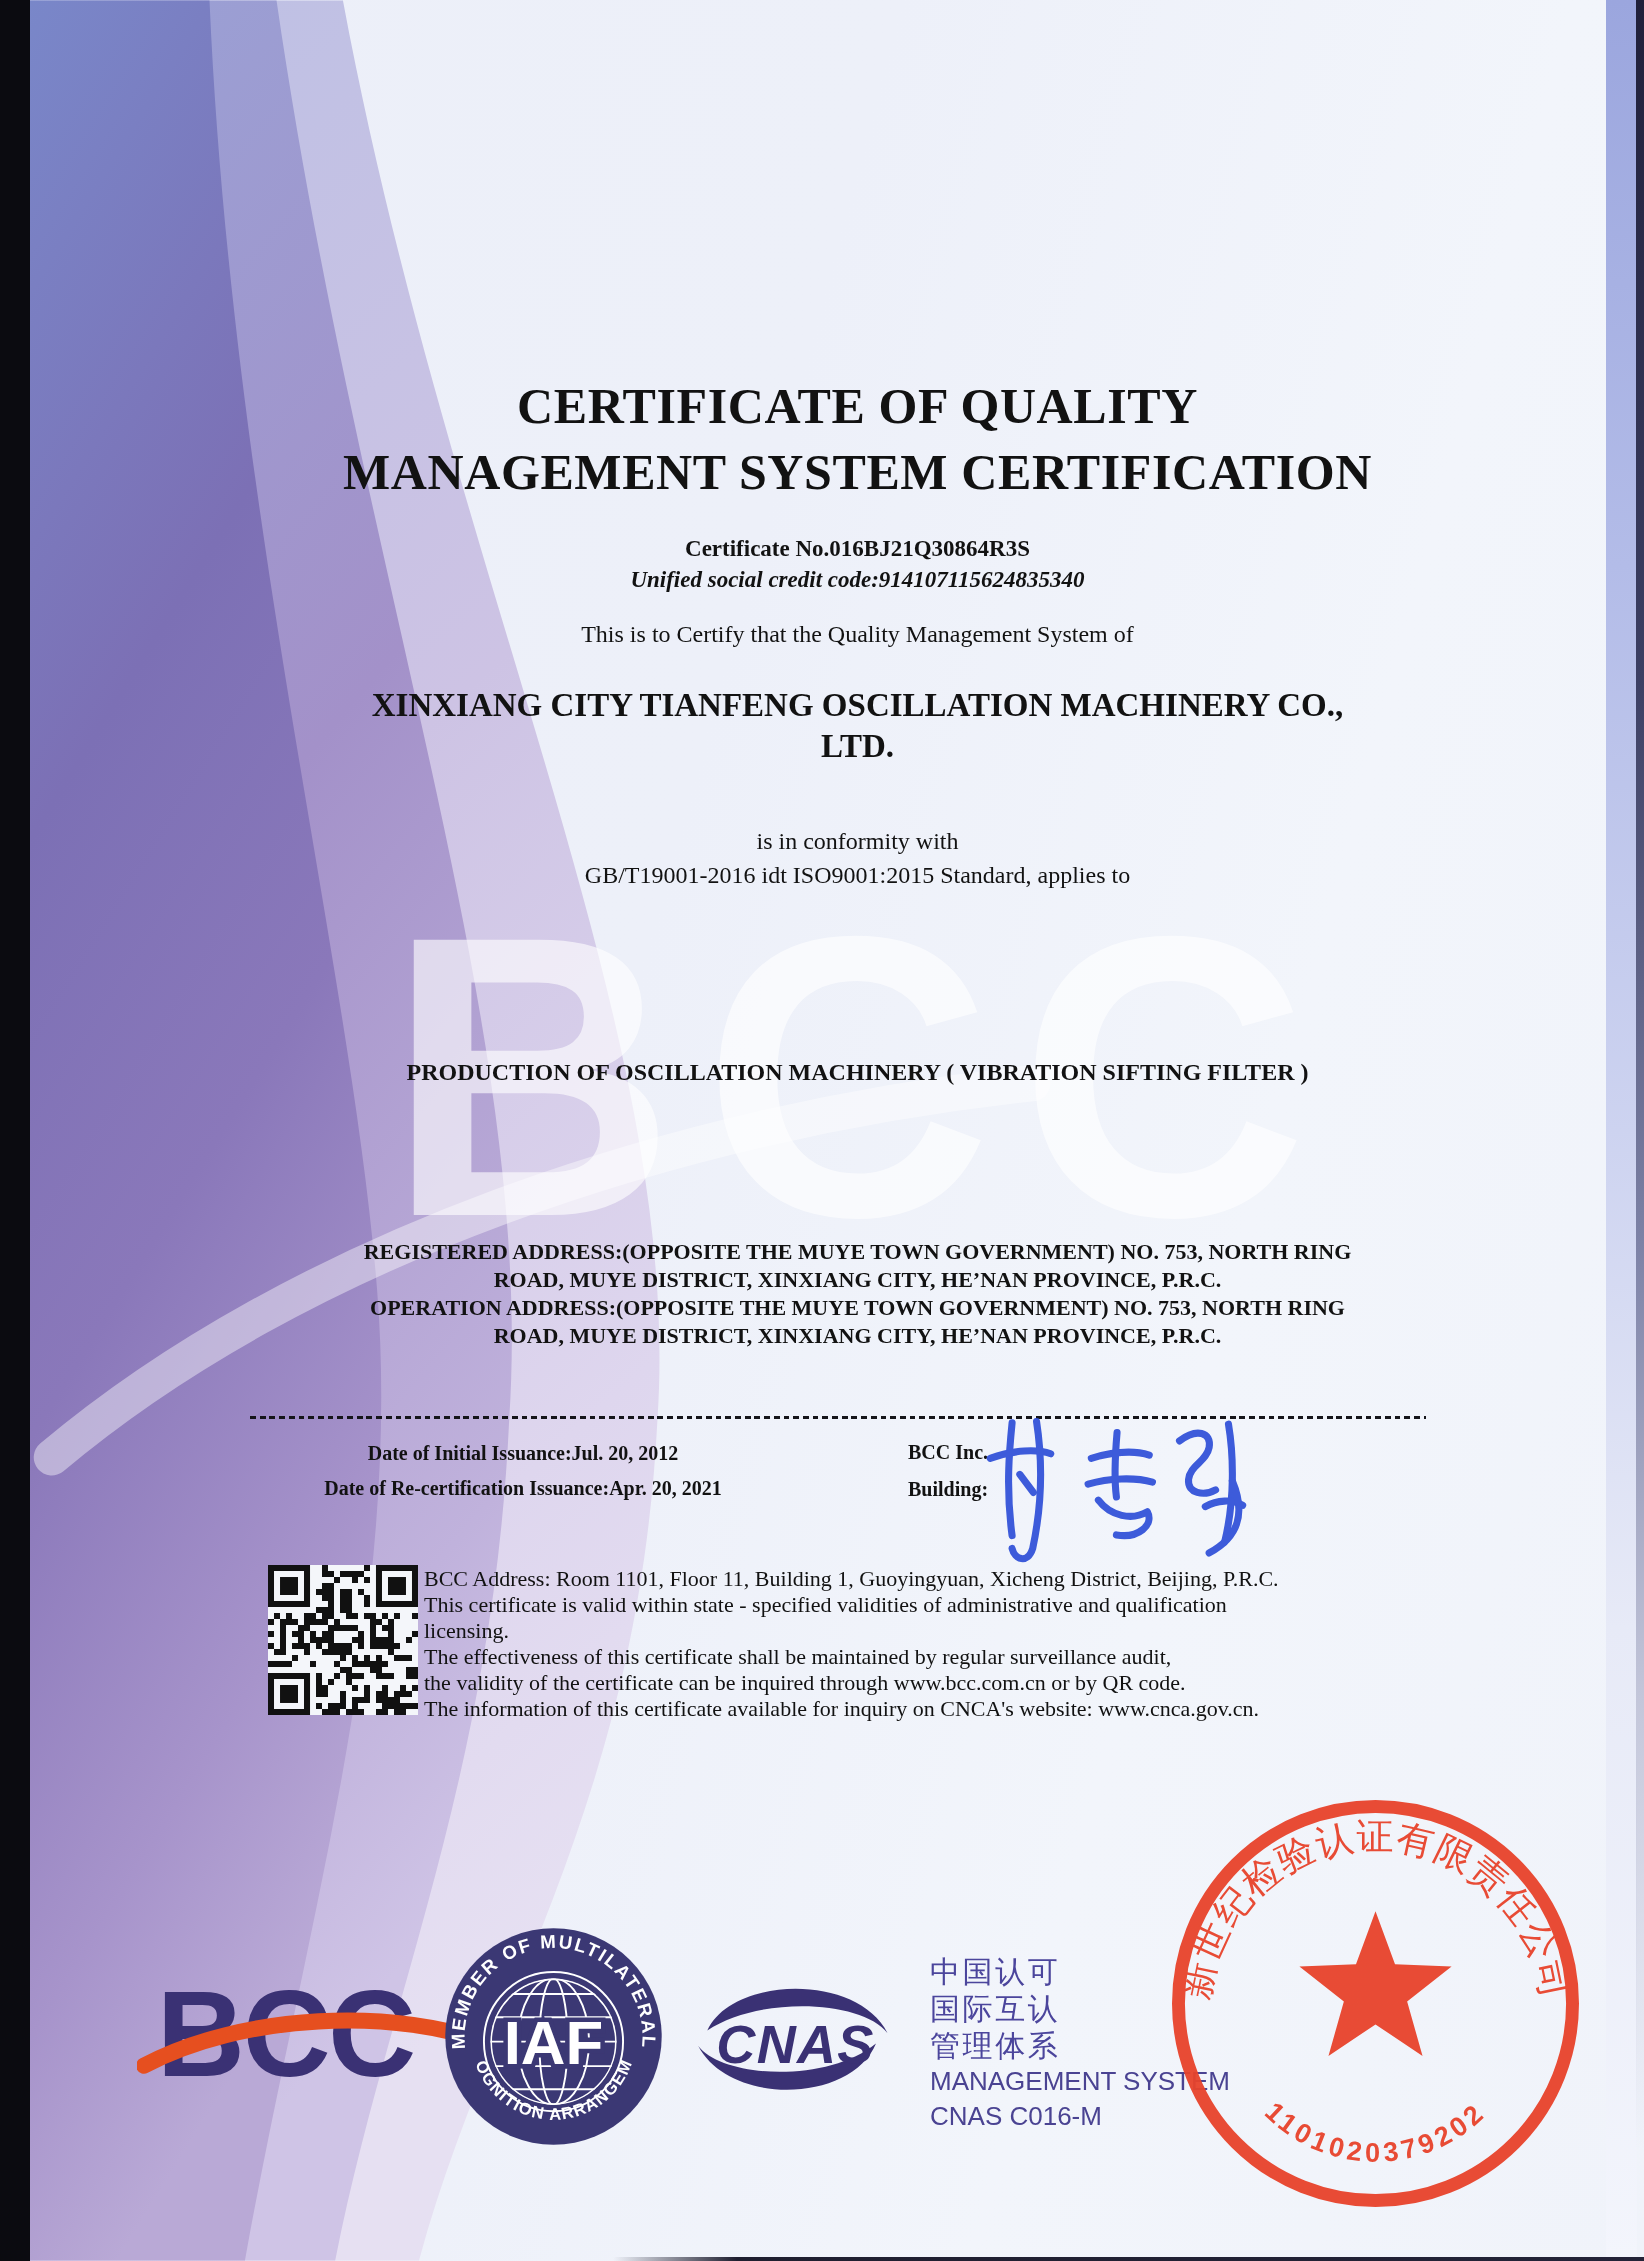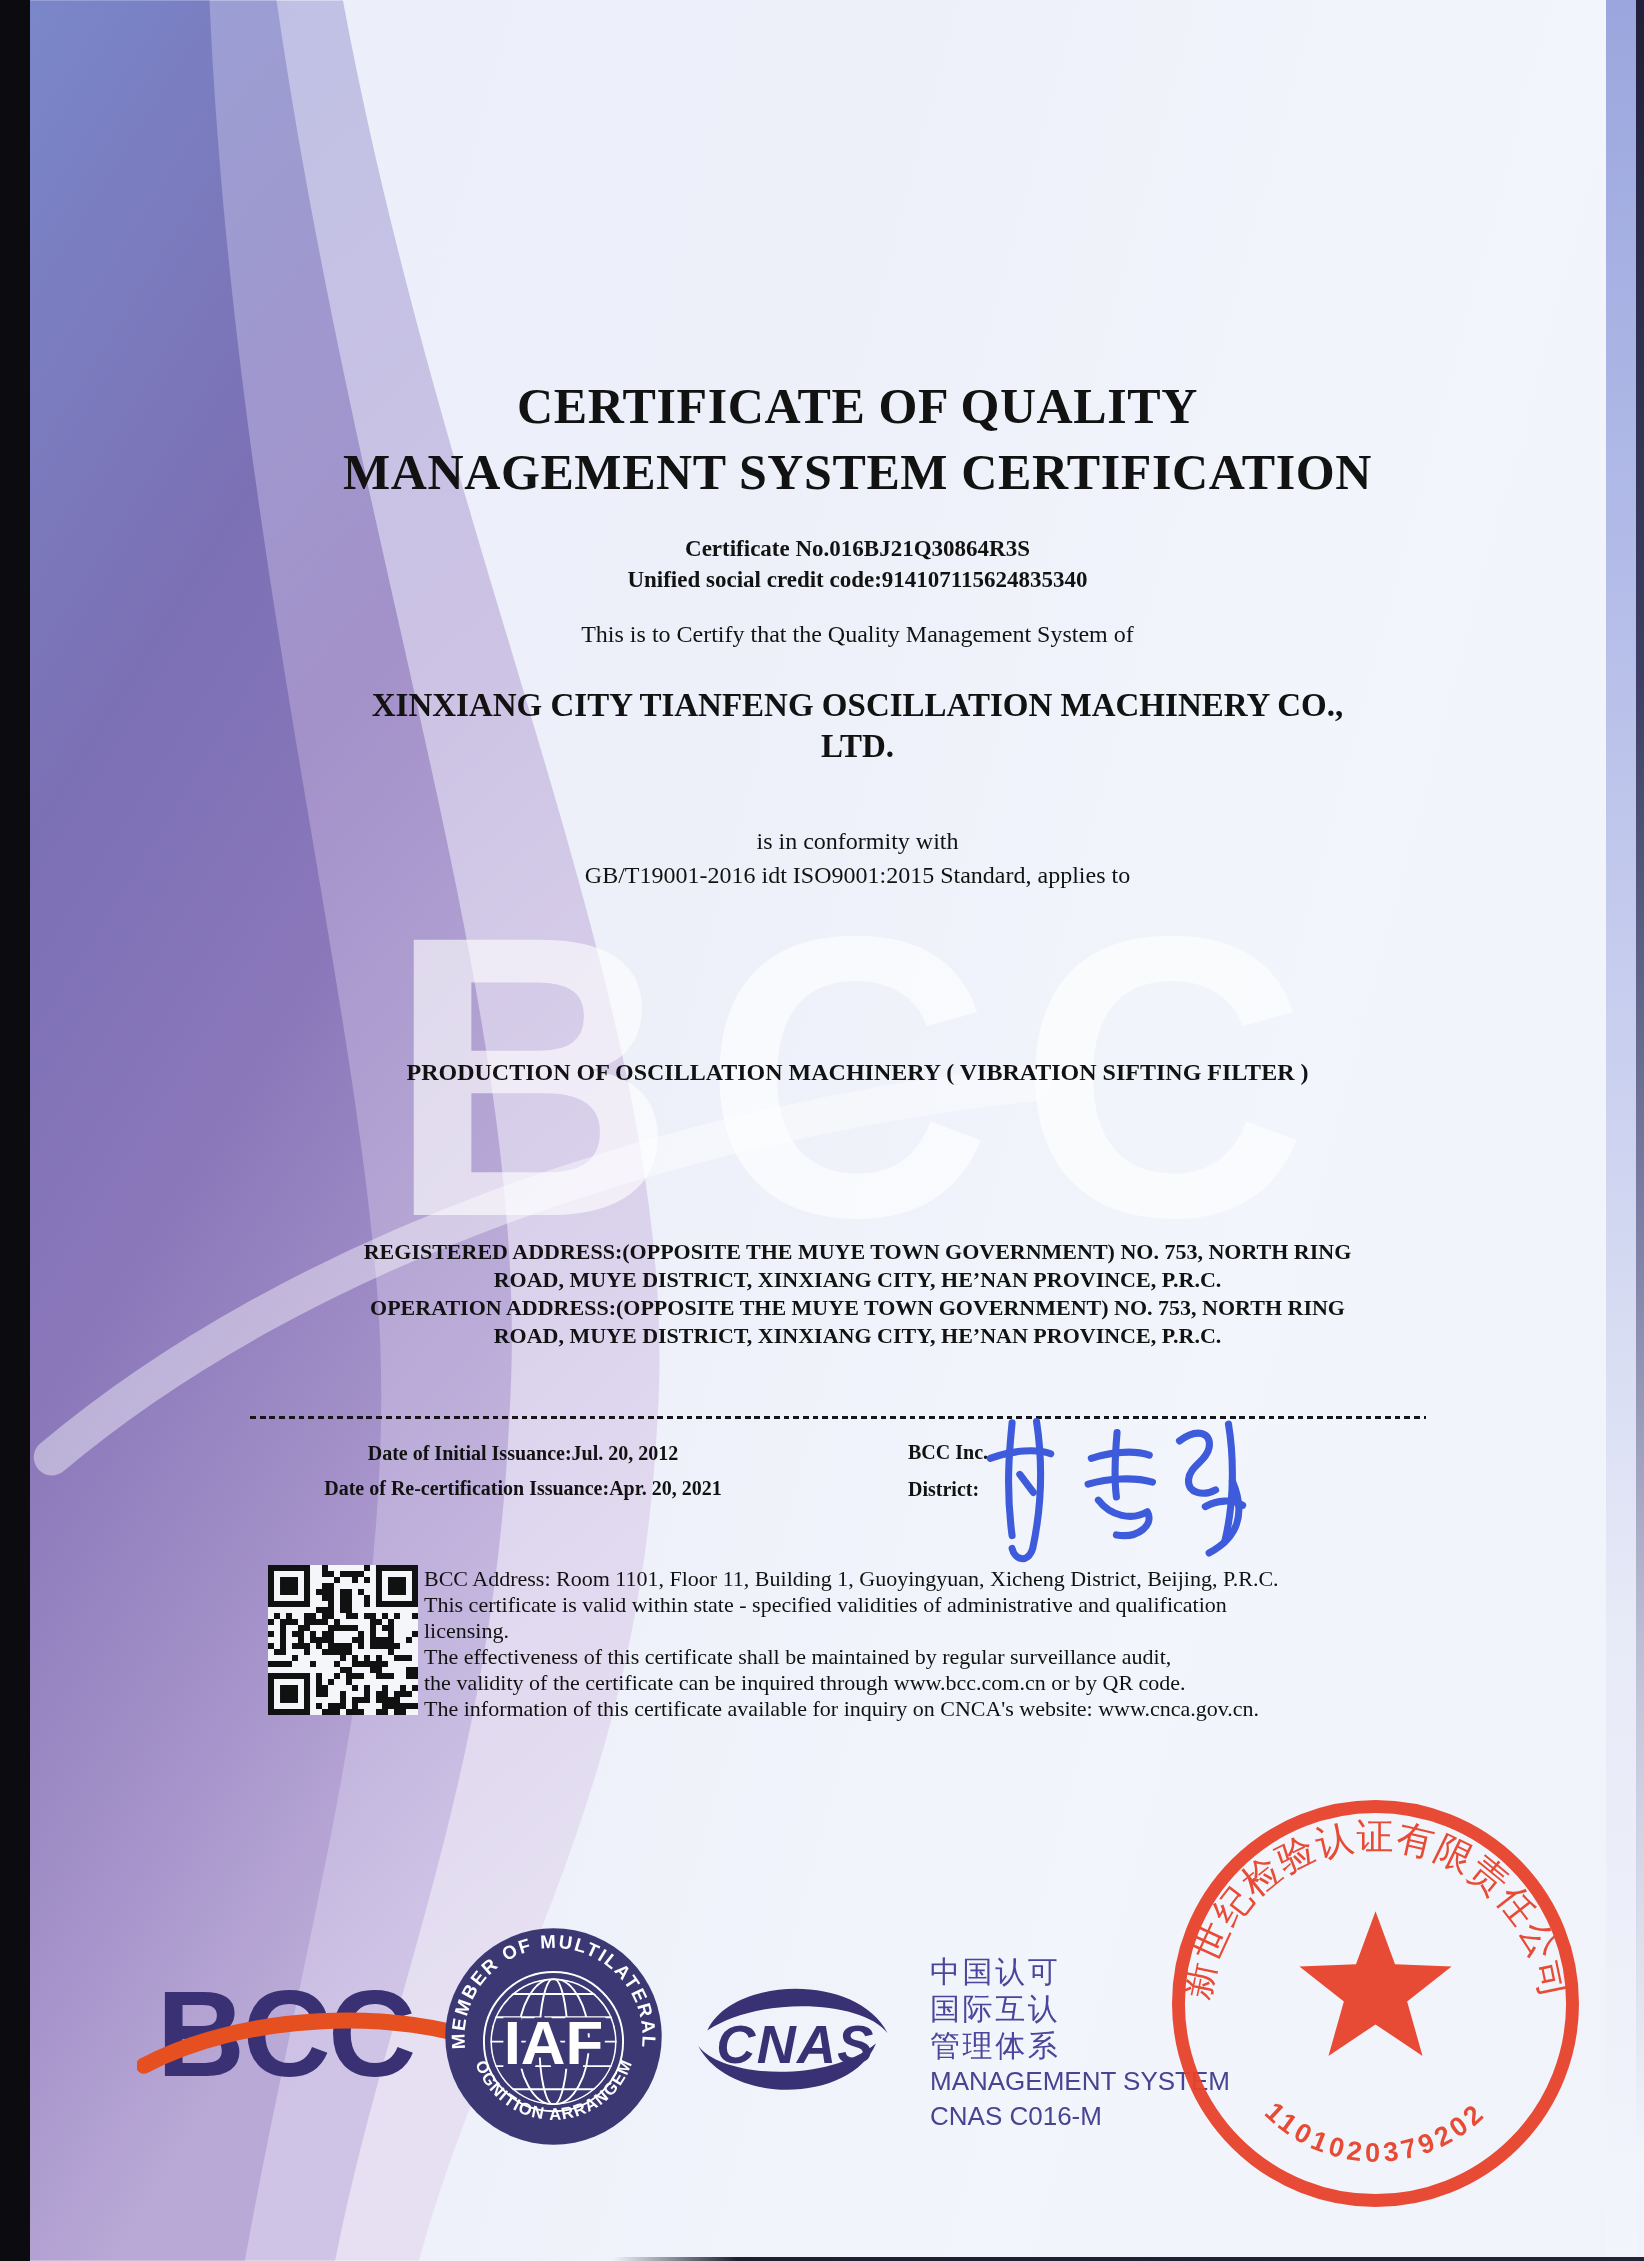--- a/index.html
+++ b/index.html
@@ -20,21 +20,21 @@
   .bands{left:0;top:0;z-index:1;}
   
   .watermark{left:387px;top:896px;z-index:2;font-family:"Liberation Sans",sans-serif;
     font-weight:bold;font-size:400px;line-height:361px;letter-spacing:27px;color:rgba(255,255,255,0.62);}
   .wm-arc{left:26px;top:864px;z-index:2;}
   
   .z{z-index:7;}
   .center-block{left:116px;width:1483px;text-align:center;}
   .title{top:373px;font-size:50px;font-weight:bold;line-height:66px;letter-spacing:0.6px;}
   .certno{top:533px;font-size:23px;font-weight:bold;line-height:31px;}
-  .code{top:564px;font-size:23px;font-weight:bold;line-height:31px;}
+  .code{top:564px;font-size:23px;font-weight:bold;line-height:31px;font-style:italic;}
   .certify{top:618px;font-size:24px;line-height:32px;}
   .company{top:685px;font-size:33px;font-weight:bold;line-height:41px;}
   .conformity{top:826px;font-size:24px;line-height:31px;}
   .standard{top:860px;font-size:24px;line-height:31px;}
   .scope{top:1056px;font-size:24px;font-weight:bold;line-height:32px;}
   .addresses{top:1238px;font-size:22px;font-weight:bold;line-height:28px;}
   .dashline{left:250px;top:1416px;width:1176px;height:3.2px;z-index:7;
     background:repeating-linear-gradient(90deg,#15151a 0px,#15151a 5.8px,rgba(0,0,0,0) 5.8px,rgba(0,0,0,0) 9.7px);}
   .dates{left:250px;top:1436px;width:546px;text-align:center;font-size:20px;font-weight:600;line-height:35px;}
   .issuer{left:908px;top:1434px;font-size:20px;font-weight:600;line-height:37px;}
@@ -121,21 +121,21 @@
 
   <div class="abs dashline"></div>
 
   <div class="abs z dates">
     <div>Date of Initial Issuance:Jul. 20, 2012</div>
     <div>Date of Re-certification Issuance:Apr. 20, 2021</div>
   </div>
 
   <div class="abs z issuer">
     <div>BCC Inc.</div>
-    <div>District:</div>
+    <div>Building:</div>
   </div>
 
   <div class="abs signature">
     <span class="hidden-name">尚志强</span>
     <svg width="303" height="161" viewBox="0 0 470 250">
       <g stroke="#2e4fd8" stroke-width="11" fill="none" stroke-linecap="round" stroke-linejoin="round" opacity="0.92">
         <path d="M62,20 C58,60 52,120 62,195"></path>
         <path d="M28,75 C65,62 100,60 122,68"></path>
         <path d="M100,18 C108,70 110,140 94,215 C86,240 66,232 62,215"></path>
         <path d="M74,100 L95,128"></path>

